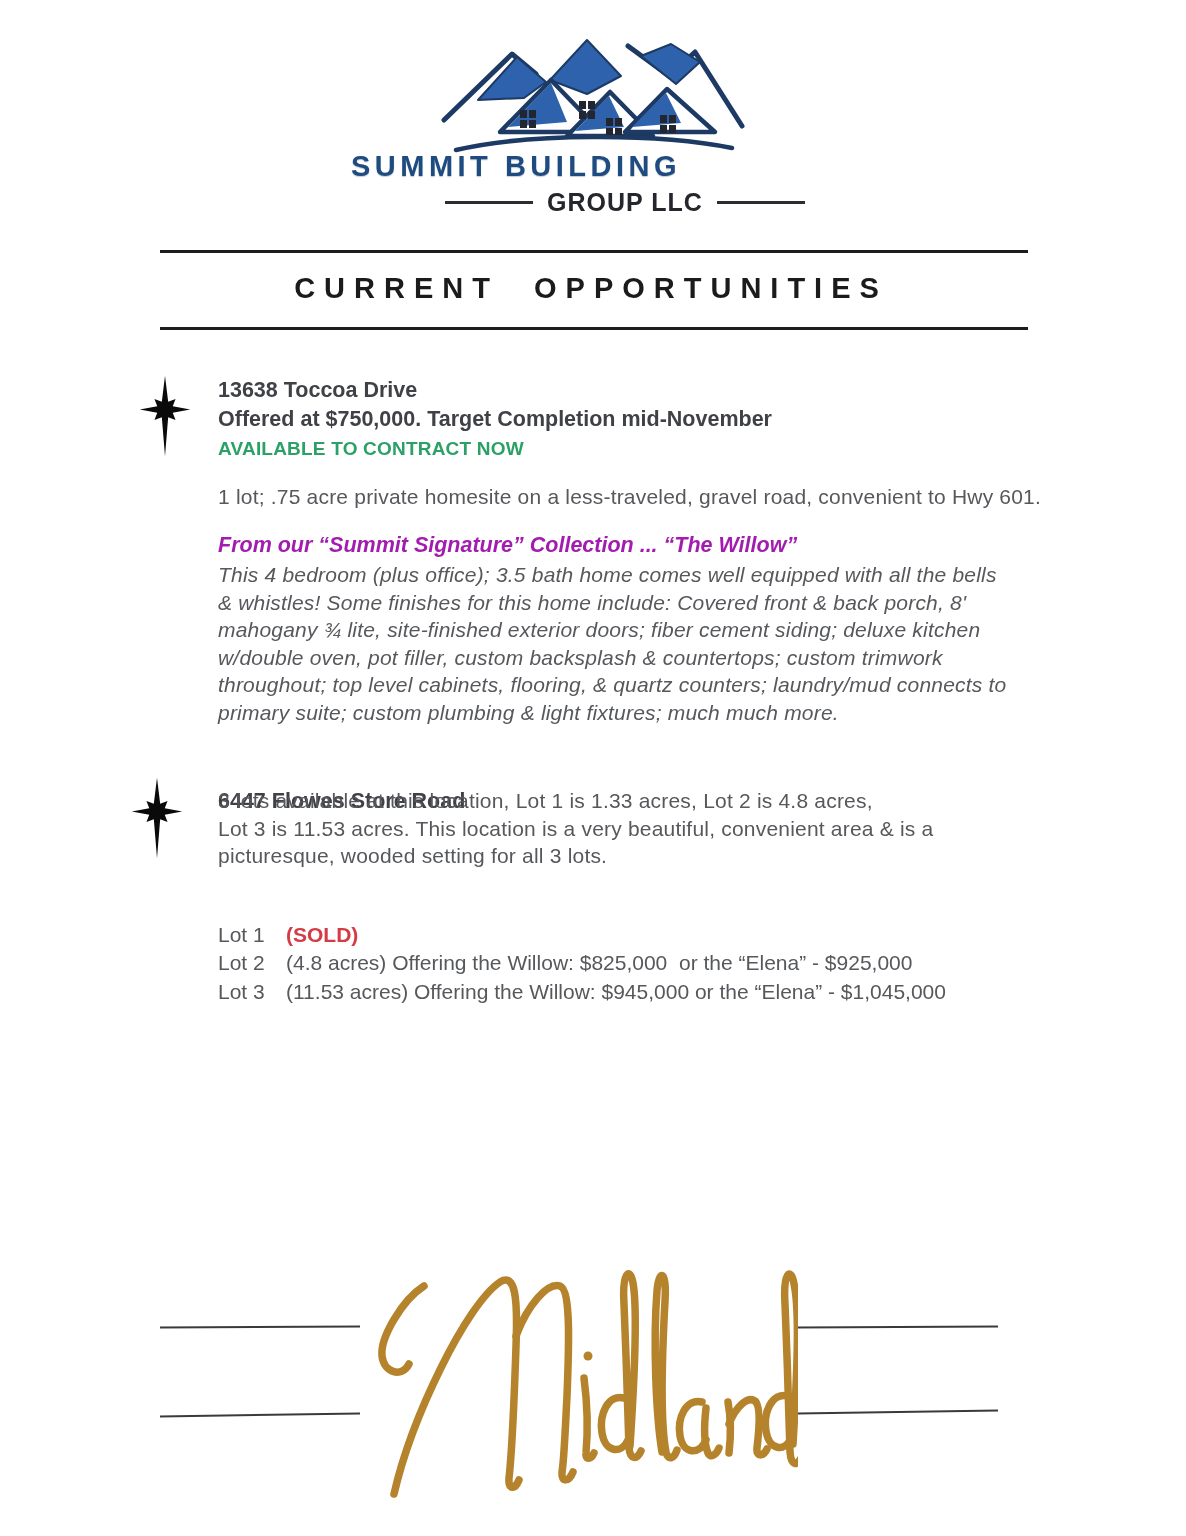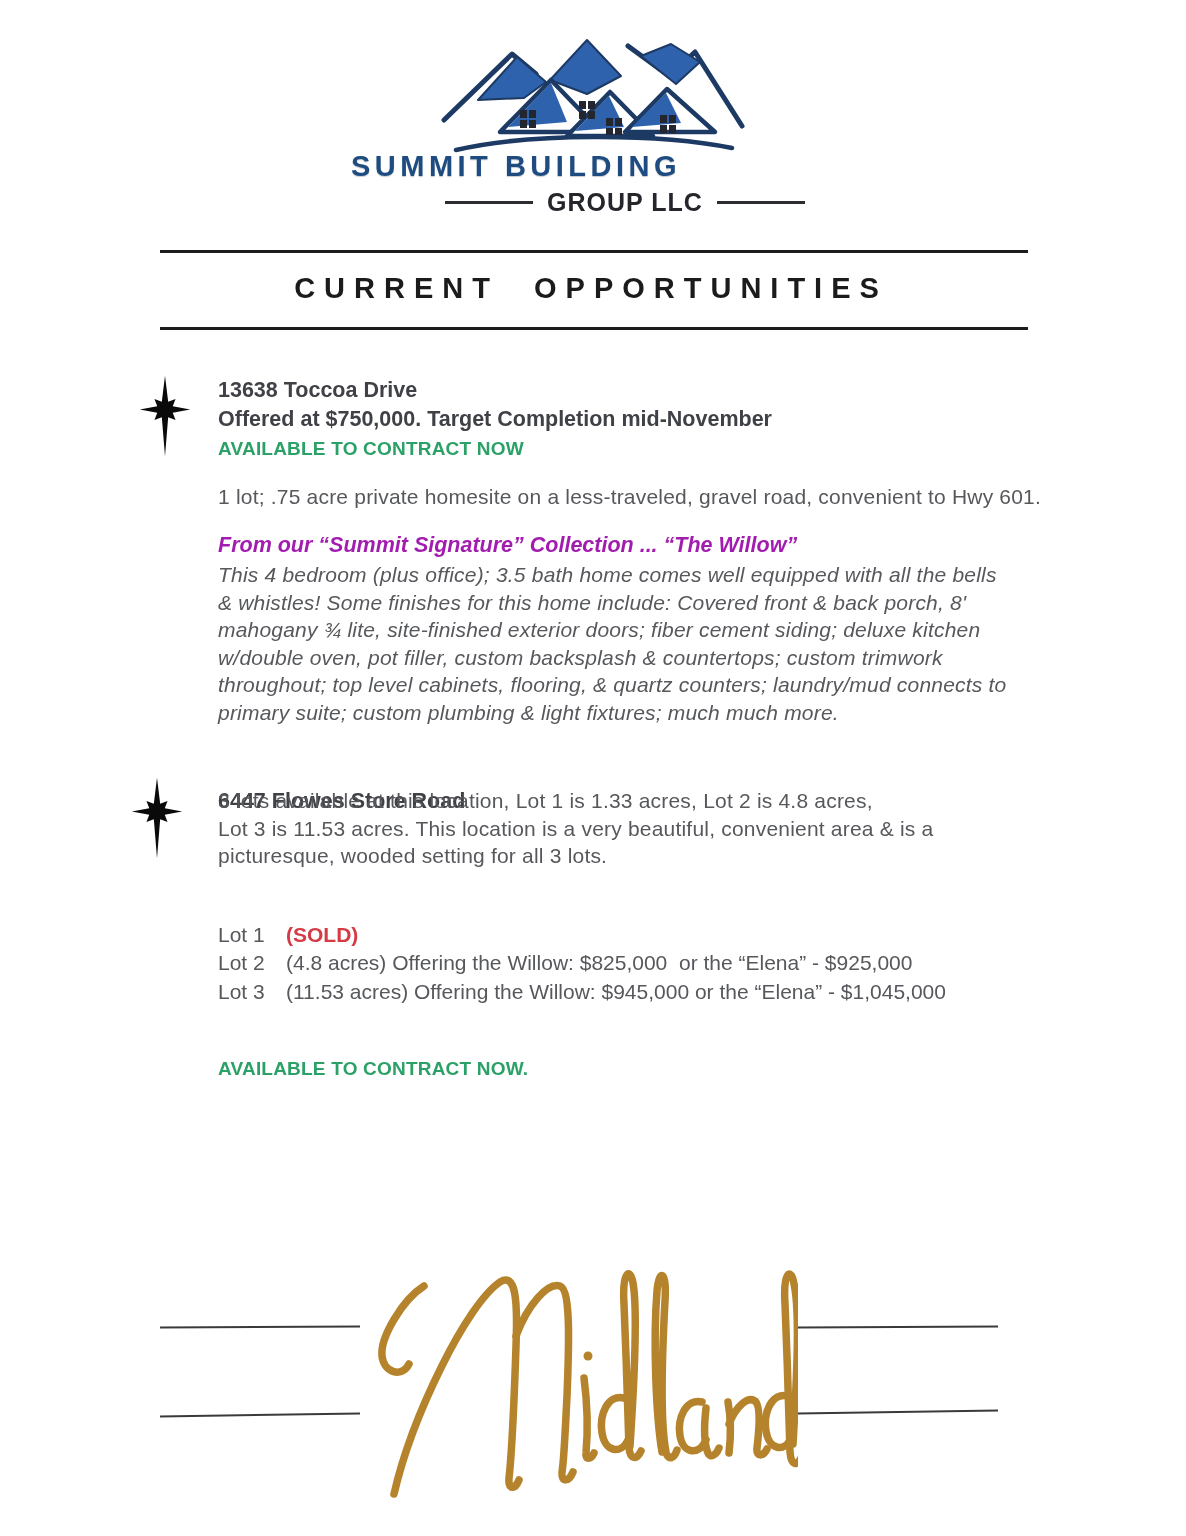--- a/index.html
+++ b/index.html
@@ -162,21 +162,20 @@
     <div class="lot-row">
       <span class="lot-label">Lot 2</span>
       <span class="lot-detail">(4.8 acres) Offering the Willow: $825,000  or the “Elena” - $925,000</span>
     </div>
     <div class="lot-row">
       <span class="lot-label">Lot 3</span>
       <span class="lot-detail">(11.53 acres) Offering the Willow: $945,000 or the “Elena” - $1,045,000</span>
     </div>
   </div>
 
-  <div class="content b2-avail avail">AVAILABLE TO CONTRACT NOW.</div>
 
   <div class="sig-rule sr-lt"></div>
   <div class="sig-rule sr-lb"></div>
   <div class="sig-rule sr-rt"></div>
   <div class="sig-rule sr-rb"></div>
 
   <svg class="sig" viewBox="0 0 426 272" role="img" aria-label="Midland">
     <g fill="none" stroke="#b5832c" stroke-width="7.5" stroke-linecap="round" stroke-linejoin="round">
 
       <path d="M 52 30 C 30 44 8 82 10 100 C 12 117 30 122 37 108"></path>

